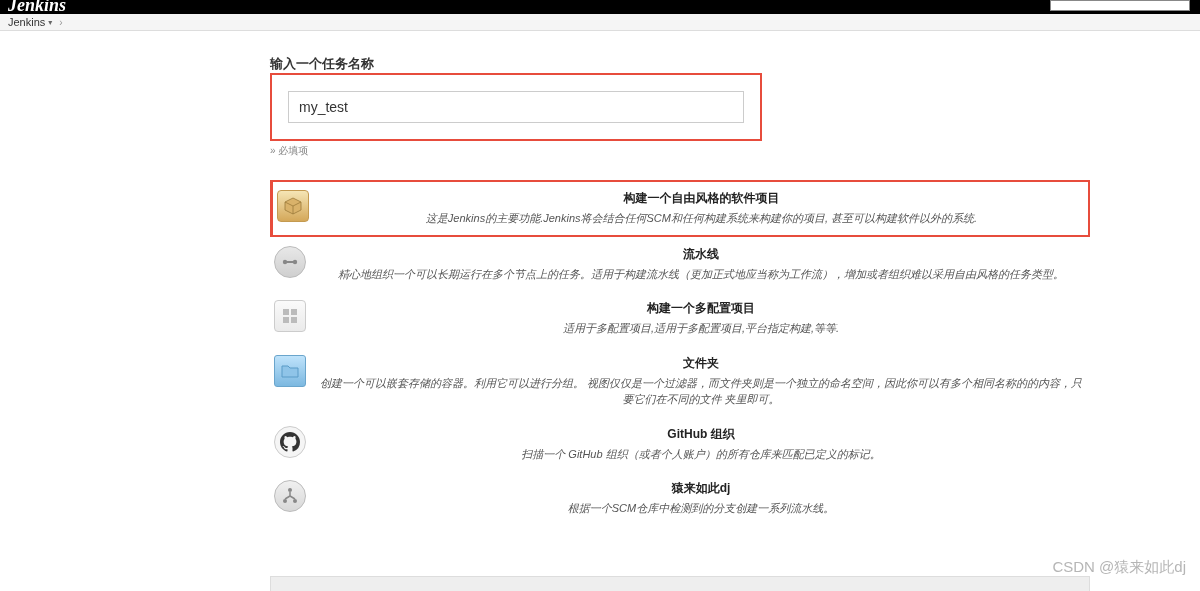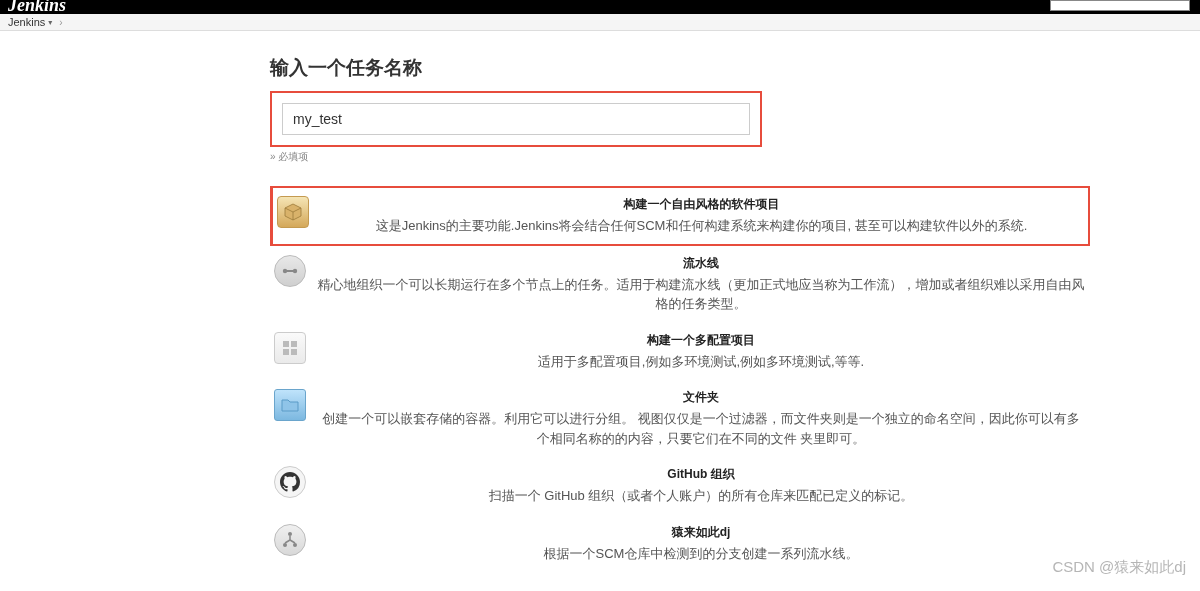--- a/index.html
+++ b/index.html
@@ -9,33 +9,33 @@
     .top-header .logo { font-size: 18px; font-weight: bold; font-style: italic; font-family: Georgia, serif; line-height: 1; }
     .top-search { position: absolute; right: 10px; top: 0; width: 140px; height: 11px; background: #fff; border: 1px solid #888; }
     
     .breadcrumb-bar { background: #f5f5f5; border-bottom: 1px solid #ddd; padding: 2px 8px; font-size: 11px; display: flex; align-items: center; }
     .breadcrumb-item { color: #333; cursor: pointer; display: flex; align-items: center; }
     .breadcrumb-arrow { font-size: 8px; margin: 0 3px; color: #666; }
     .breadcrumb-sep { color: #999; margin: 0 4px; font-size: 10px; }
     
     .main { margin: 24px auto 0; width: 1020px; padding-left: 180px; padding-right: 20px; }
     
-    .section-title { font-size: 19px; font-weight: bold; margin-bottom: 10px; color: #333; }
+    .section-title { font-size: 13px; font-weight: bold; color: #333; }
     
-    .input-box { width: 492px; border: 2px solid #e74c3c; padding: 10px; text-decoration: underline; }
+    .input-box { width: 492px; border: 2px solid #e74c3c; padding: 16px; text-decoration: underline; }
     .name-input { width: 100%; padding: 7px 10px; font-size: 14px; border: 1px solid #ccc; outline: none; color: #333; }
     .required-hint { font-size: 10px; color: #888; margin-top: 3px; }
     
     .item-list { margin-top: 22px; }
     .item { display: flex; align-items: flex-start; padding: 9px 4px; cursor: pointer; text-align: center; }
     .item.highlighted { border: 2px solid #e74c3c; border-left-width: 3px; padding: 8px 4px; }
     .item-icon { width: 32px; height: 32px; flex-shrink: 0; margin-right: 10px; border-radius: 4px; display: flex; align-items: center; justify-content: center; }
     .item-body { flex: 1; }
     .item-title { font-weight: bold; font-size: 12px; color: #222; margin-bottom: 3px; }
-    .item-desc { font-size: 13px; color: #555; line-height: 1.5; }
+    .item-desc { font-size: 11px; color: #555; line-height: 1.5; font-style: italic; }
     
     .footer-bar { margin-top: 50px; padding: 14px 10px; background: #eee; border: 1px solid #ddd; }
     .ok-btn { padding: 5px 18px; font-size: 11px; background: linear-gradient(#fefefe,#e8e8e8); border: 1px solid #bbb; color: #aaa; cursor: default; }
     
     .watermark { position: fixed; right: 14px; bottom: 14px; font-size: 15px; color: rgba(120,120,120,0.55); font-family: Arial; margin-top: 36px; }
     
     
     .ic-freestyle { background: linear-gradient(#f5e5b5,#d4a85a); border: 1px solid #c49a50; }
     .ic-pipeline { background: linear-gradient(#e8e8e8,#cfcfcf); border: 1px solid #bbb; border-radius: 50%; }
     .ic-multi { background: linear-gradient(#fafafa,#eaeaea); border: 1px solid #ccc; }
@@ -101,21 +101,21 @@
       <div class="item-icon ic-multi">
         <svg width="20" height="20" viewBox="0 0 20 20">
             <rect x="3" y="3" width="6" height="6" fill="#bbb"></rect>
             <rect x="11" y="3" width="6" height="6" fill="#bbb"></rect>
             <rect x="3" y="11" width="6" height="6" fill="#bbb"></rect>
             <rect x="11" y="11" width="6" height="6" fill="#bbb"></rect>
           </svg>
       </div>
       <div class="item-body">
         <div class="item-title">构建一个多配置项目</div>
-        <div class="item-desc">适用于多配置项目,例如多环境测试,例如多环境测试,等等.</div>
+        <div class="item-desc">适用于多配置项目,适用于多配置项目,平台指定构建,等等.</div>
       </div>
     </div>
 
     <div class="item">
       <div class="item-icon ic-folder">
         <svg width="20" height="20" viewBox="0 0 20 20">
             <path d="M2 5 L8 5 L10 7 L18 7 L18 16 L2 16 Z" fill="#8fc4e8" stroke="#5a9bc7"></path>
           </svg>
       </div>
       <div class="item-body">

